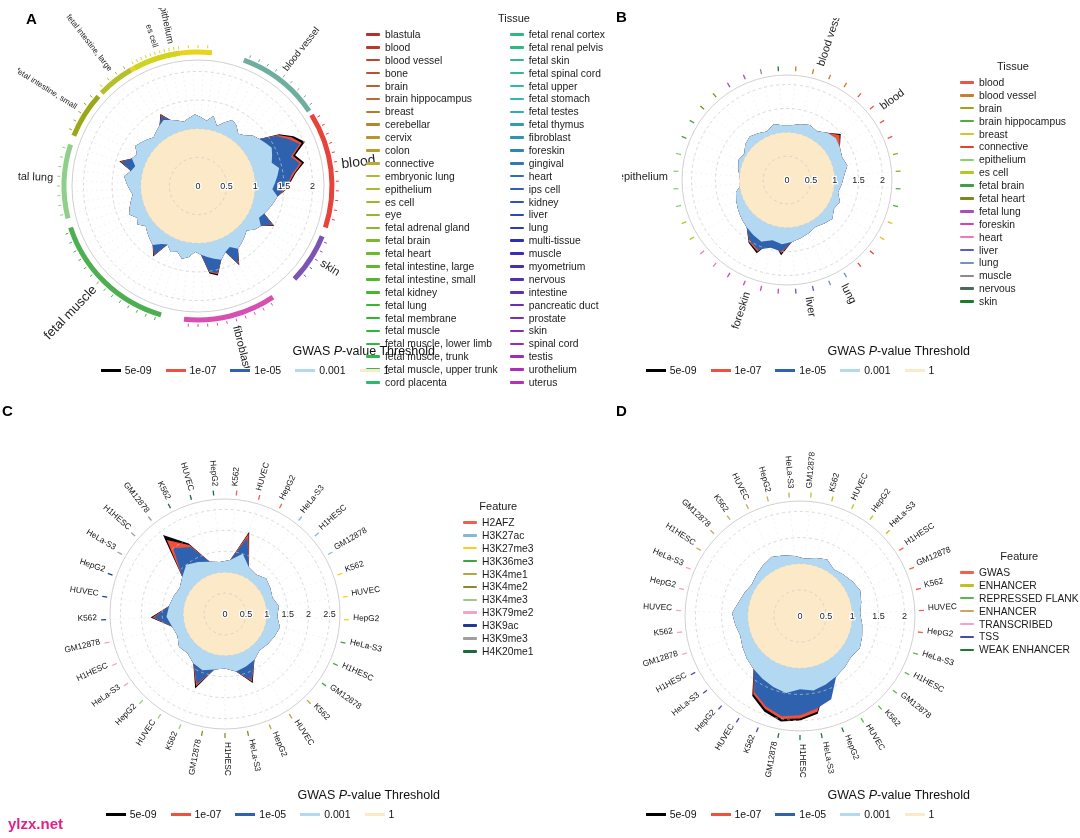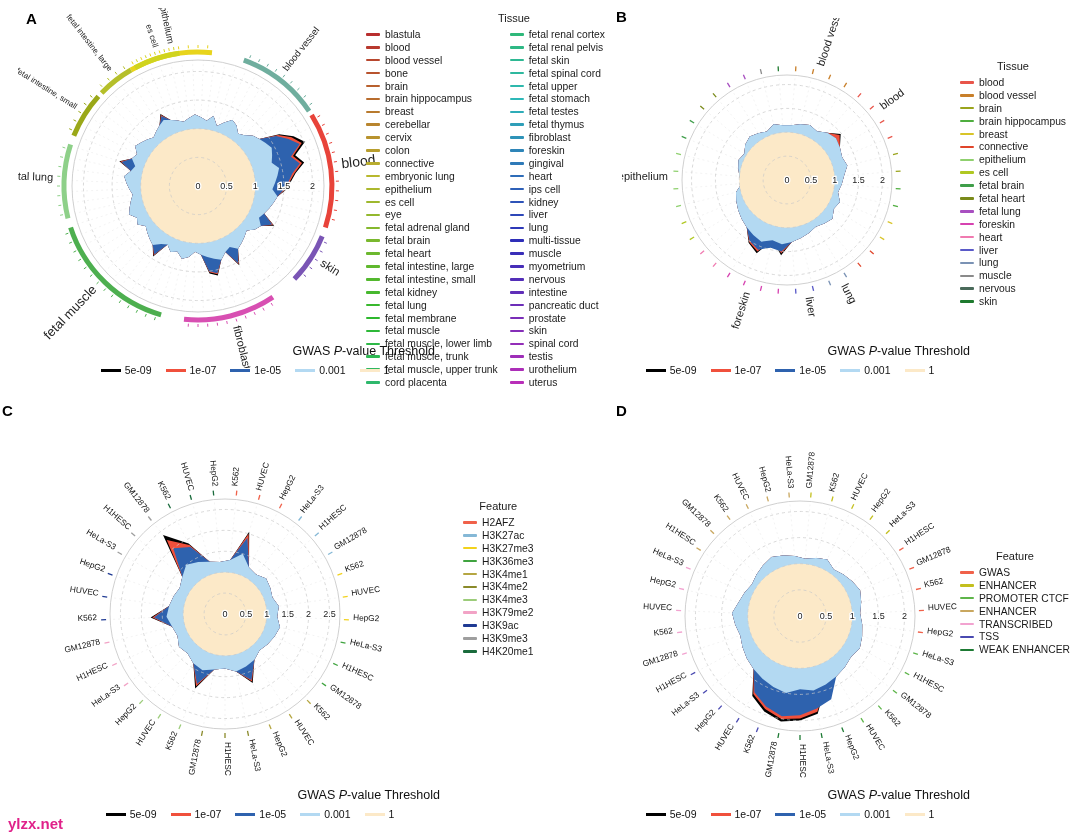--- a/index.html
+++ b/index.html
@@ -976,21 +976,21 @@
           <div class="lg-item">
             <span class="lg-swatch" style="background: rgb(240, 97, 74);"></span>
             <span>GWAS</span>
           </div>
           <div class="lg-item">
             <span class="lg-swatch" style="background: rgb(195, 191, 30);"></span>
             <span>ENHANCER</span>
           </div>
           <div class="lg-item">
             <span class="lg-swatch" style="background: rgb(94, 181, 74);"></span>
-            <span>PROMOTER CTCF</span>
+            <span>REPRESSED FLANK</span>
           </div>
           <div class="lg-item">
             <span class="lg-swatch" style="background: rgb(201, 167, 95);"></span>
             <span>ENHANCER</span>
           </div>
           <div class="lg-item">
             <span class="lg-swatch" style="background: rgb(242, 163, 208);"></span>
             <span>TRANSCRIBED</span>
           </div>
           <div class="lg-item">

